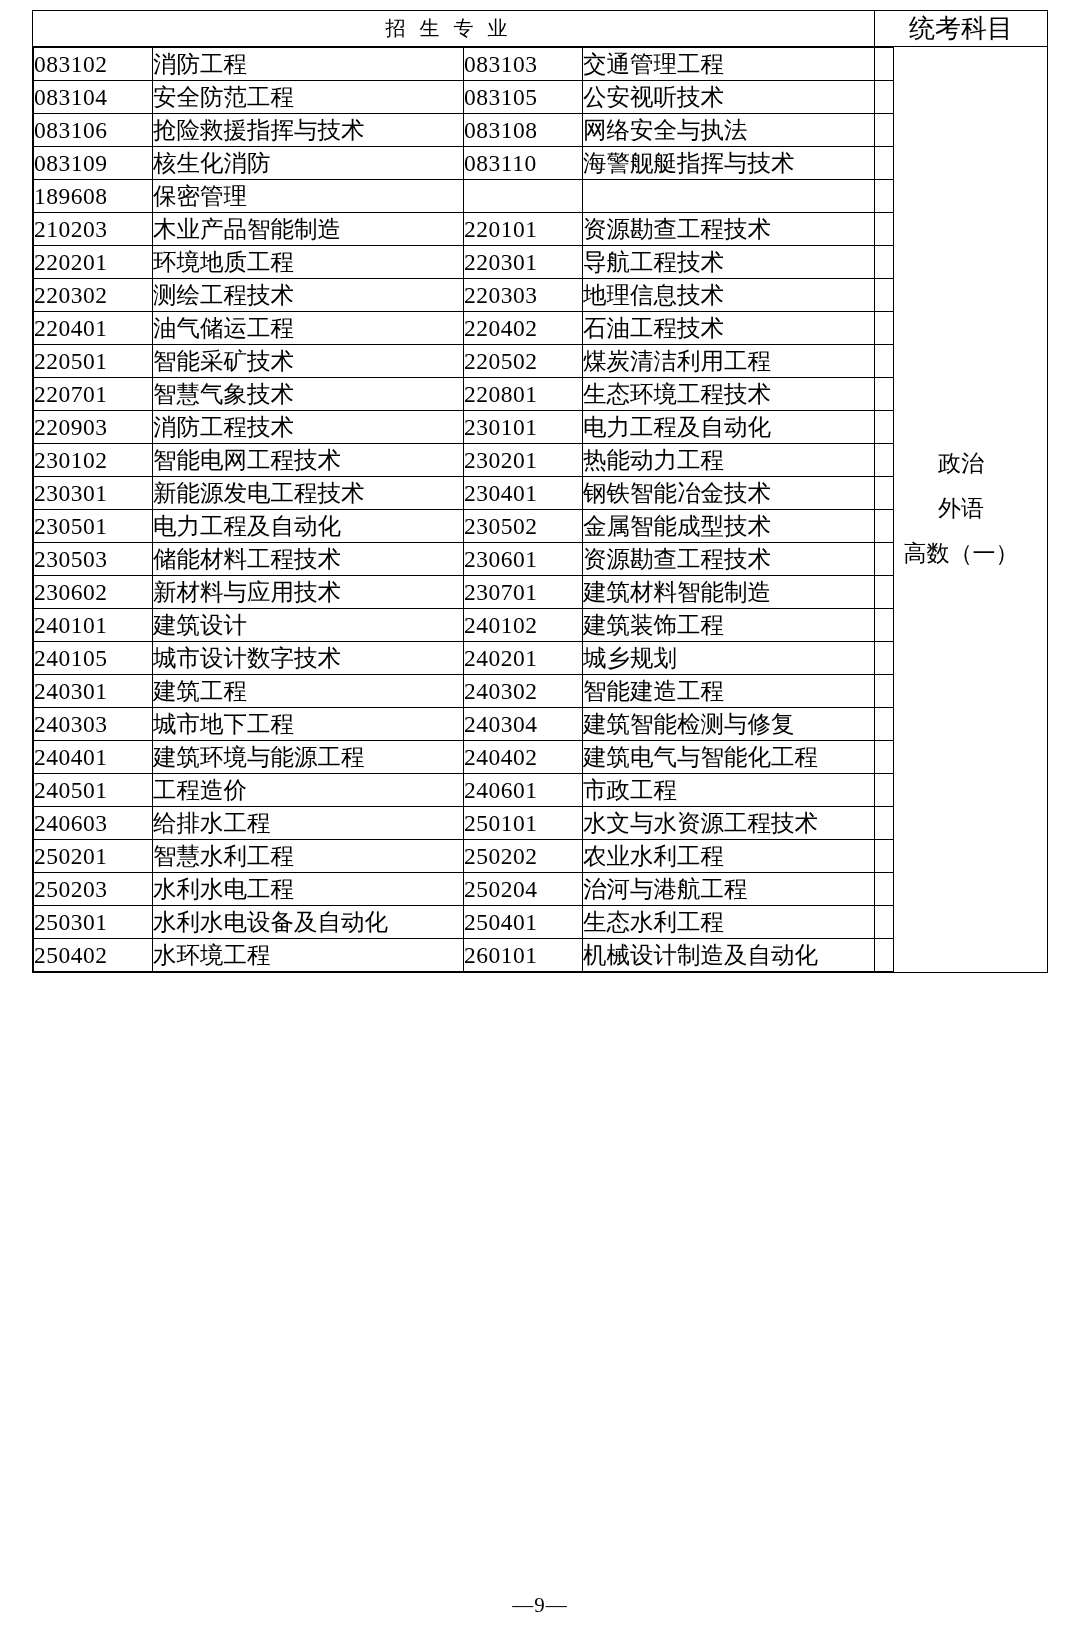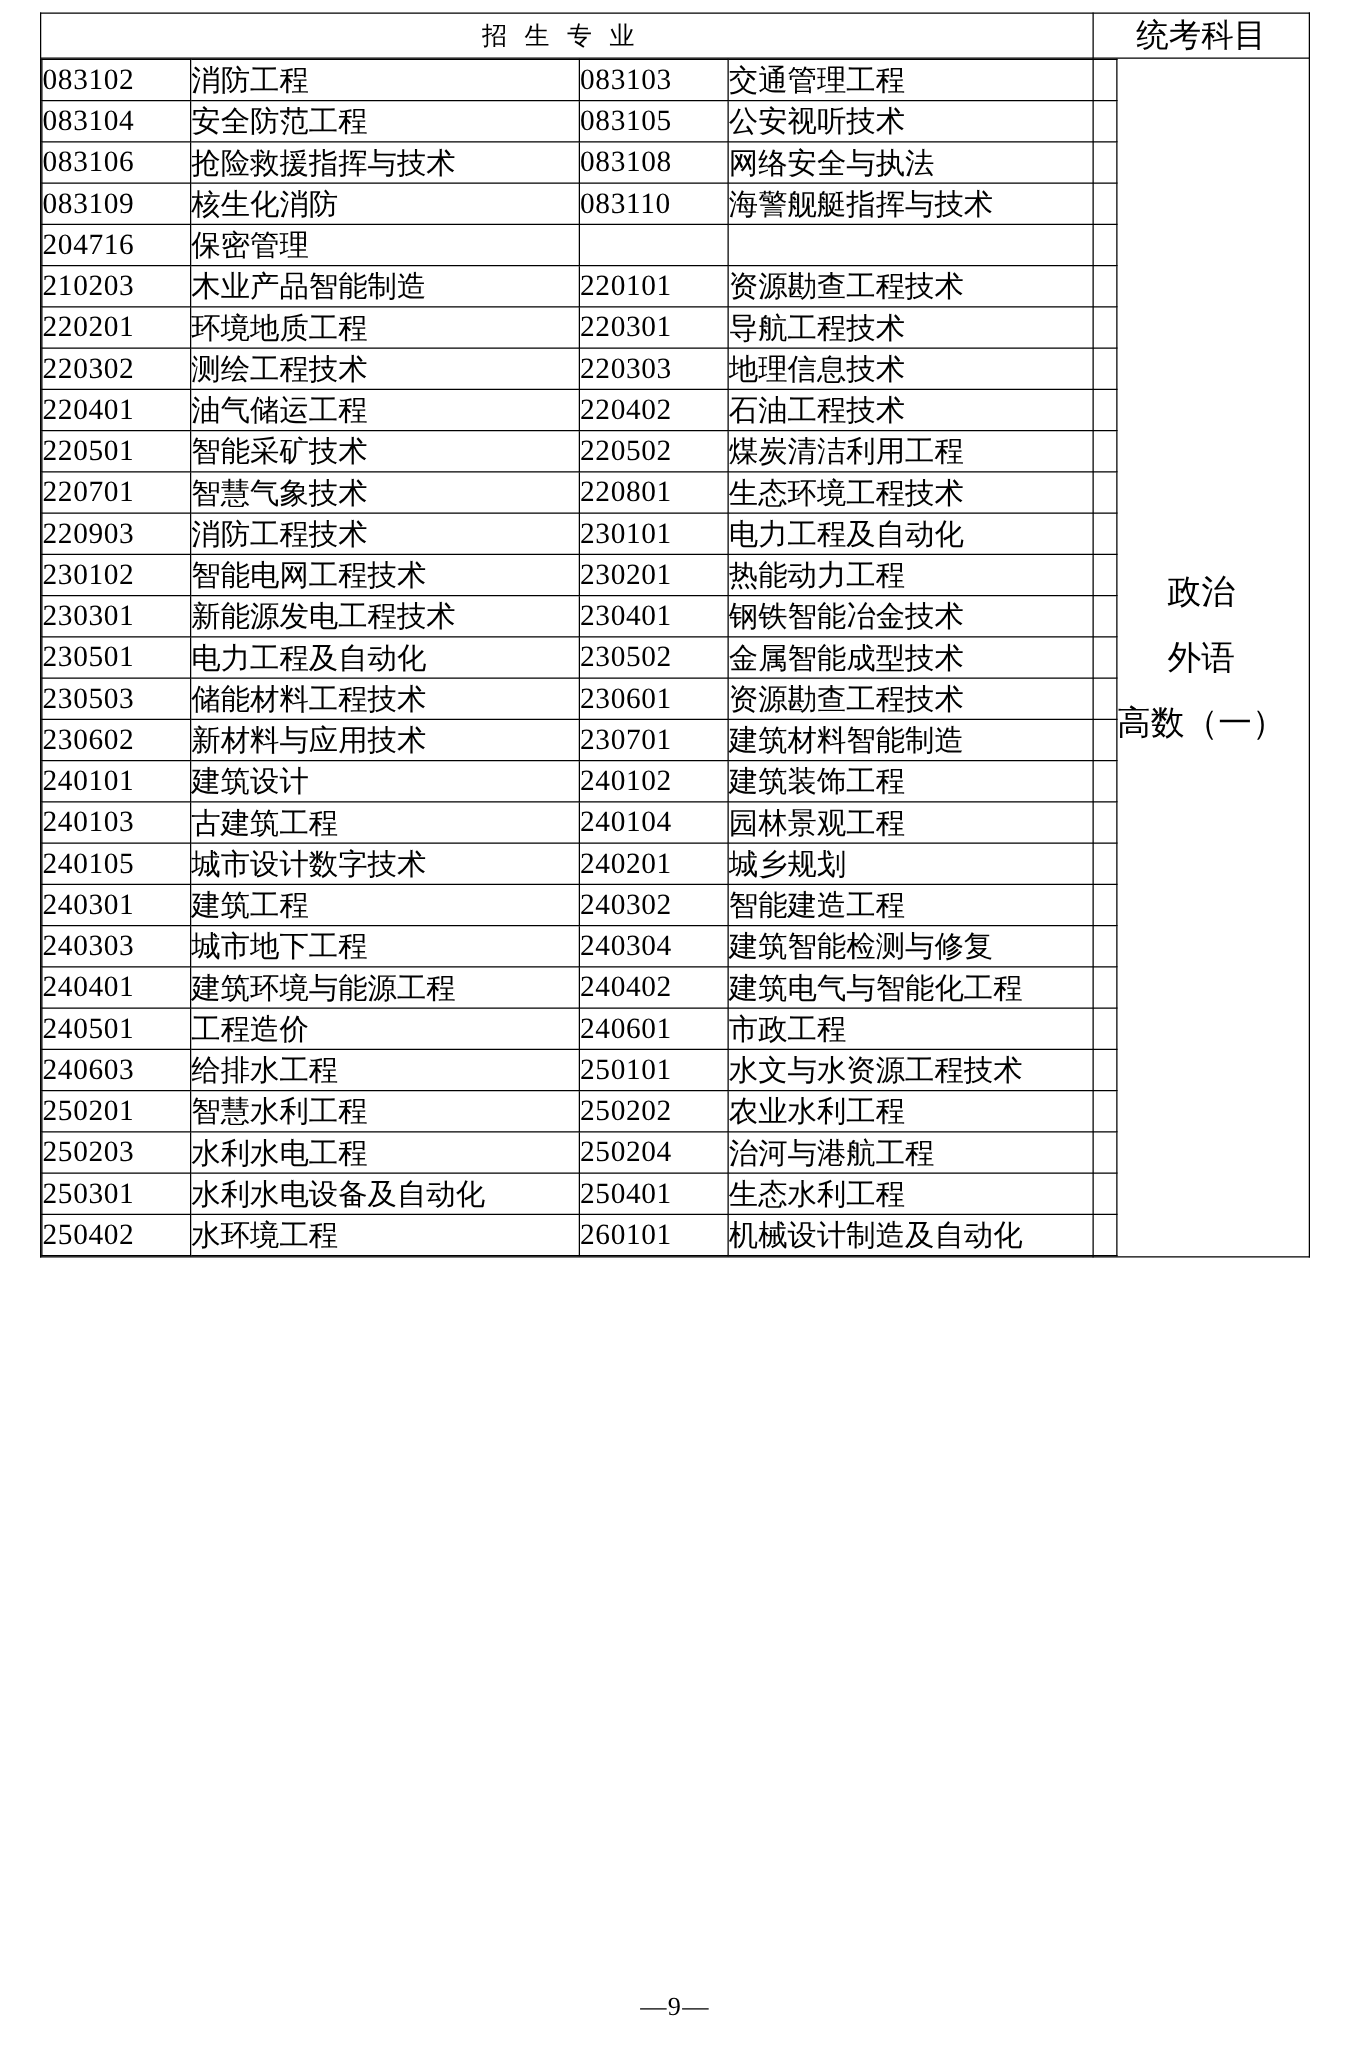--- a/index.html
+++ b/index.html
@@ -75,21 +75,21 @@
     padding-left: 26px;
     letter-spacing: 0.5px;
   }
   td.name2 {
     width: 310px;
     padding-left: 10px;
   }
   .subject-cell {
     width: 172px;
     text-align: center;
-    font-size: 27px;
+    font-size: 23px;
     line-height: 1.95;
     vertical-align: middle;
   }
   .subject-cell div {
     white-space: nowrap;
   }
   .footer {
     position: absolute;
     bottom: 26px;
     left: 0;
@@ -132,21 +132,21 @@
                   <td class="code2">083108</td>
                   <td class="name2">网络安全与执法</td>
                 </tr>
                 <tr>
                   <td class="code">083109</td>
                   <td class="name">核生化消防</td>
                   <td class="code2">083110</td>
                   <td class="name2">海警舰艇指挥与技术</td>
                 </tr>
                 <tr>
-                  <td class="code">204716</td>
+                  <td class="code">189608</td>
                   <td class="name">保密管理</td>
                   <td class="code2"></td>
                   <td class="name2"></td>
                 </tr>
                 <tr>
                   <td class="code">210203</td>
                   <td class="name">木业产品智能制造</td>
                   <td class="code2">220101</td>
                   <td class="name2">资源勘查工程技术</td>
                 </tr>
@@ -214,26 +214,20 @@
                   <td class="code">230602</td>
                   <td class="name">新材料与应用技术</td>
                   <td class="code2">230701</td>
                   <td class="name2">建筑材料智能制造</td>
                 </tr>
                 <tr>
                   <td class="code">240101</td>
                   <td class="name">建筑设计</td>
                   <td class="code2">240102</td>
                   <td class="name2">建筑装饰工程</td>
-                </tr>
-                <tr>
-                  <td class="code">240103</td>
-                  <td class="name">古建筑工程</td>
-                  <td class="code2">240104</td>
-                  <td class="name2">园林景观工程</td>
                 </tr>
                 <tr>
                   <td class="code">240105</td>
                   <td class="name">城市设计数字技术</td>
                   <td class="code2">240201</td>
                   <td class="name2">城乡规划</td>
                 </tr>
                 <tr>
                   <td class="code">240301</td>
                   <td class="name">建筑工程</td>

